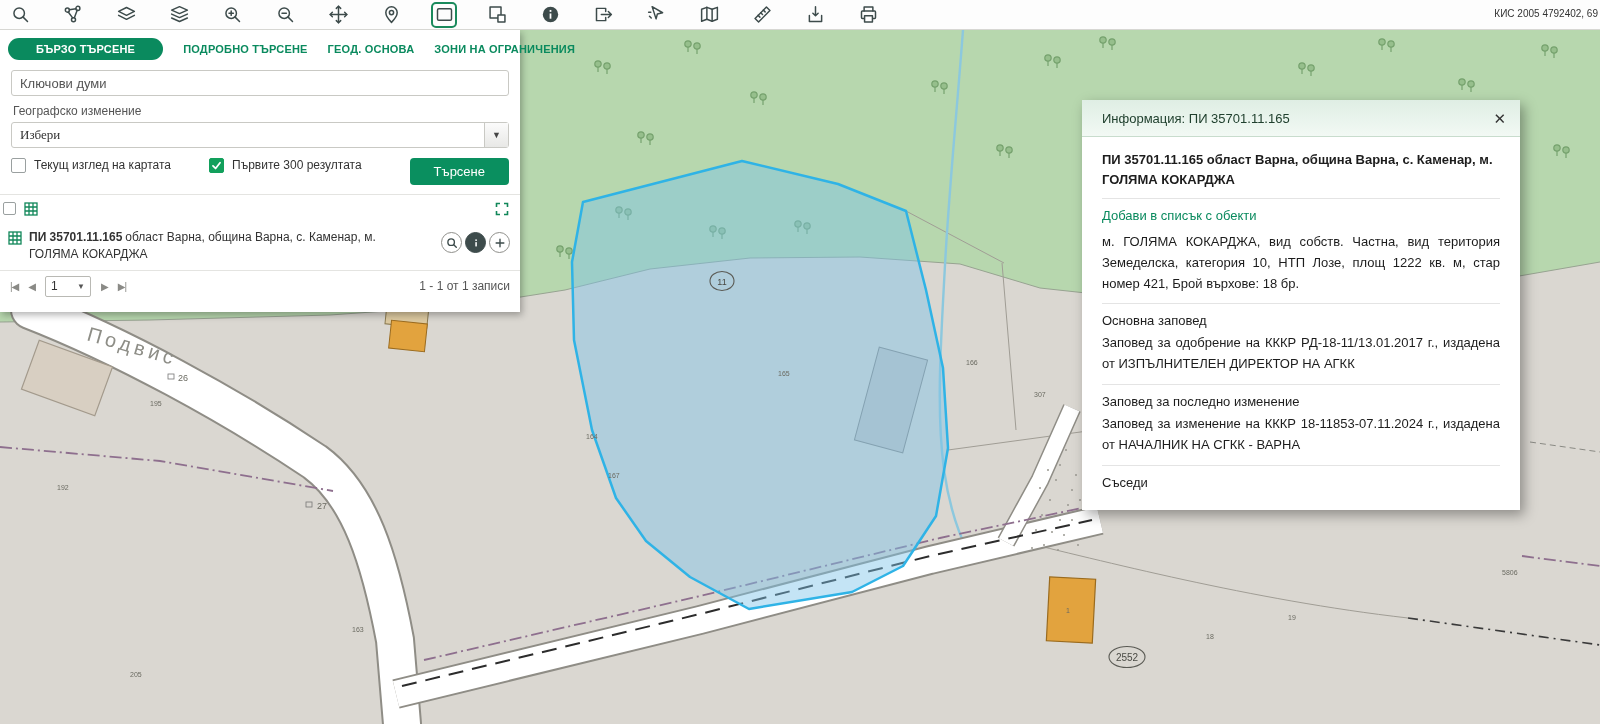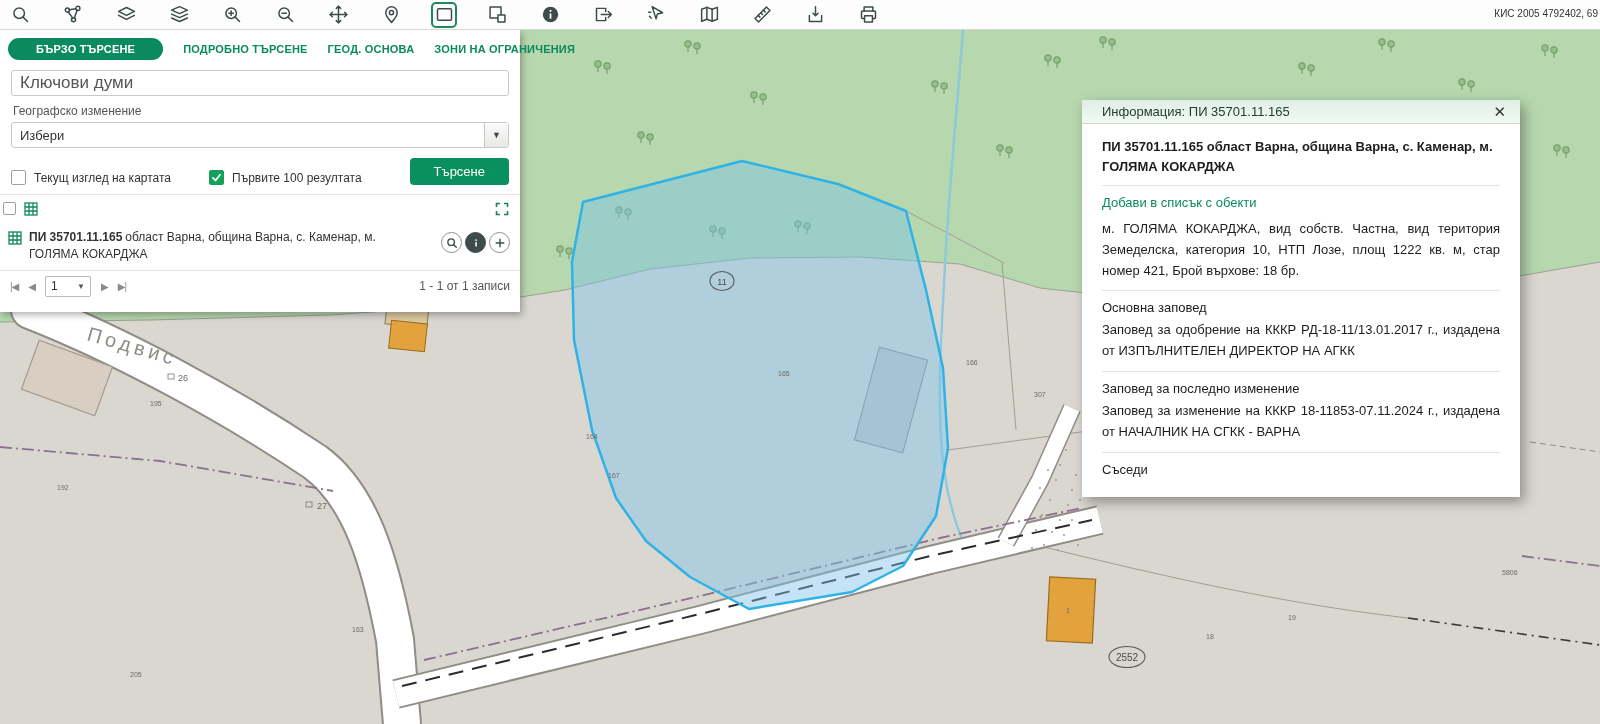--- a/index.html
+++ b/index.html
@@ -23,30 +23,30 @@
   .ticon { width:21px; height:21px; stroke:#3d4b4b; fill:none; stroke-width:1.7; stroke-linecap:round; stroke-linejoin:round; }
   .coords { position:absolute; right:2px; top:8px; font-size:10px; color:#333; white-space:nowrap; }
 
   
   .search-panel { position:absolute; top:30px; left:0; width:520px; height:282px; background:#fff;
     box-shadow:2px 3px 7px rgba(0,0,0,.3); z-index:5; }
   .tabs { display:flex; align-items:center; gap:20px; padding:8px 10px 6px 8px; }
   .tab { font-size:11px; font-weight:bold; color:#0a8a5e; letter-spacing:.2px; cursor:pointer; white-space:nowrap; }
   .tab.active { background:#0a8a5e; color:#fff; border-radius:12px; padding:5px 28px; }
   .kw-wrap { padding:4px 11px 2px; }
-  .kw-input { width:100%; height:26px; border:1px solid #c9c9c4; border-radius:3px; font-size:17px; padding:0 8px;
+  .kw-input { width:100%; height:26px; border:1px solid #c9c9c4; border-radius:3px; font-size:13px; padding:0 8px;
     color:#b91c1c; font-family:"Liberation Sans",sans-serif; }
   .kw-input::placeholder { color:#555; opacity:1; }
   .geo-label { padding:6px 13px 2px; font-size:12px; color:#555; }
   .geo-select { margin:2px 11px 0; height:26px; border:1px solid #c9c9c4; border-radius:3px; display:flex;
     align-items:center; justify-content:space-between; cursor:pointer; background:#fff; }
-  .geo-select .val { font-size:13px; color:#333; padding-left:8px; }
+  .geo-select .val { font-size:13px; color:#333; padding-left:8px;font-family:Liberation Serif, serif; }
   .geo-arrow-btn { width:24px; height:24px; border-left:1px solid #c9c9c4; background:linear-gradient(#fbfbfb,#e8e8e6);
     display:flex; align-items:center; justify-content:center; font-size:9px; color:#444; }
-  .opts-row { display:flex; align-items:flex-end; padding:10px 11px 9px; gap:8px; }
+  .opts-row { display:flex; align-items:flex-start; padding:10px 11px 9px; gap:8px; }
   .cb { width:15px; height:15px; border:1.5px solid #9aa0a0; border-radius:2px; background:#fff; flex:0 0 auto; cursor:pointer;
     display:flex; align-items:center; justify-content:center; }
   .cb.checked { background:#12a05c; border-color:#12a05c; }
   .cb svg { width:11px; height:11px; stroke:#fff; stroke-width:2.2; fill:none; stroke-linecap:round; stroke-linejoin:round; }
   .cb-label { font-size:12px; color:#333; white-space:nowrap; }
   .gap1 { width:22px; }
   .search-btn { margin-left:auto; background:#0a8f5f; color:#fff; border:none; border-radius:4px; font-size:13px;
     padding:6px 24px; cursor:pointer; font-family:"Liberation Sans",sans-serif; }
   .divider { border-top:1px solid #e4e4e1; }
   .results-toolbar { display:flex; align-items:center; height:27px; padding:0 10px 0 3px; gap:8px; }
@@ -65,21 +65,21 @@
   .pagination { display:flex; align-items:center; padding:5px 10px; gap:10px; }
   .pg-arrow { font-size:10px; color:#8a8a86; cursor:pointer; letter-spacing:-1px; }
   .pg-select { width:46px; height:21px; border:1px solid #b9b9b4; border-radius:2px; display:flex; align-items:center;
     justify-content:space-between; padding:0 5px; font-size:12px; color:#333; cursor:pointer; }
   .pg-select .arr { font-size:8px; color:#555; }
   .pg-summary { margin-left:auto; font-size:12px; color:#555; }
 
   
   .info-panel { position:absolute; left:1082px; top:100px; width:438px; background:#fff;
     box-shadow:4px 5px 12px rgba(0,0,0,.35); z-index:5; }
-  .ip-header { height:24px; background:linear-gradient(#dfeee4,#f2f9f4); border-bottom:1px solid #c8dccd;
+  .ip-header { height:37px; background:linear-gradient(#dfeee4,#f2f9f4); border-bottom:1px solid #c8dccd;
     display:flex; align-items:center; padding:0 14px 0 20px; }
   .ip-title { font-size:13px; color:#20402e; }
   .ip-close { margin-left:auto; font-size:15px; color:#333; cursor:pointer; background:none; border:none; line-height:1;
     font-family:"Liberation Sans",sans-serif; }
   .ip-body { padding:13px 20px 20px; }
   .ip-heading { font-size:13px; font-weight:bold; color:#1d1d1d; line-height:1.5; padding-bottom:9px; border-bottom:1px solid #e4e4e4; }
   .ip-link { display:inline-block; margin:9px 0 4px; font-size:13px; color:#0a8a5e; cursor:pointer; }
   .ip-par { font-size:13px; color:#1d1d1d; line-height:1.6; text-align:justify; margin:5px 0 4px; }
   .ip-sec-title { font-size:13px; font-weight:normal; color:#1d1d1d; border-top:1px solid #e4e4e4; margin-top:9px; padding-top:9px; }
 </style>
@@ -358,21 +358,21 @@
     </div>
     <div class="opts-row">
       <span class="cb"></span>
       <span class="cb-label">Текущ изглед на картата</span>
       <span class="gap1"></span>
       <span class="cb checked">
         <svg viewBox="0 0 14 14">
             <polyline points="2.5,7.5 5.8,10.8 11.5,3.5"></polyline>
           </svg>
       </span>
-      <span class="cb-label">Първите 100 резултата</span>
+      <span class="cb-label">Първите 300 резултата</span>
       <button class="search-btn">Търсене</button>
     </div>
     <div class="divider"></div>
     <div class="results-toolbar">
       <span class="cb" style="width:13px;height:13px;"></span>
       <svg class="gicon" viewBox="0 0 14 14">
           <rect x="1" y="1" width="12" height="12"></rect>
           <path d="M1 5 H13 M1 9 H13 M5 1 V13 M9 1 V13"></path>
         </svg>
       <span class="expand">

